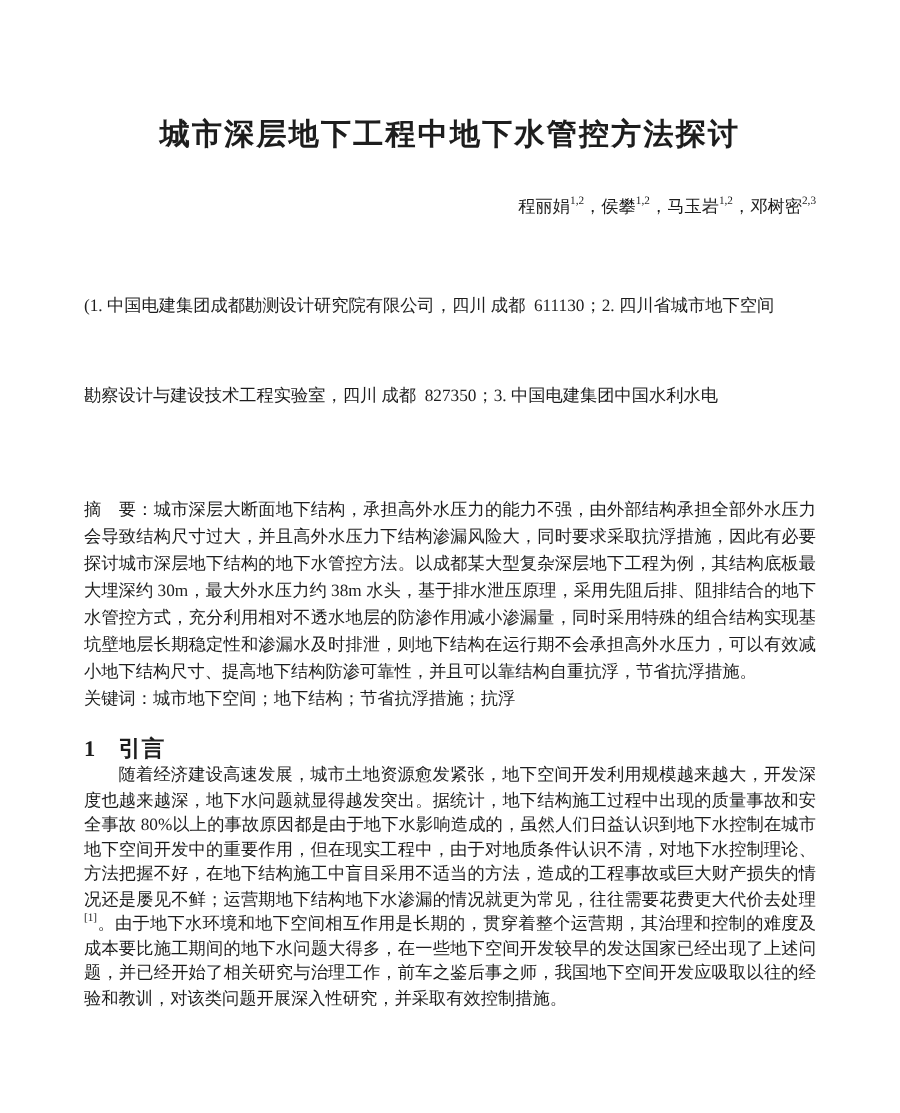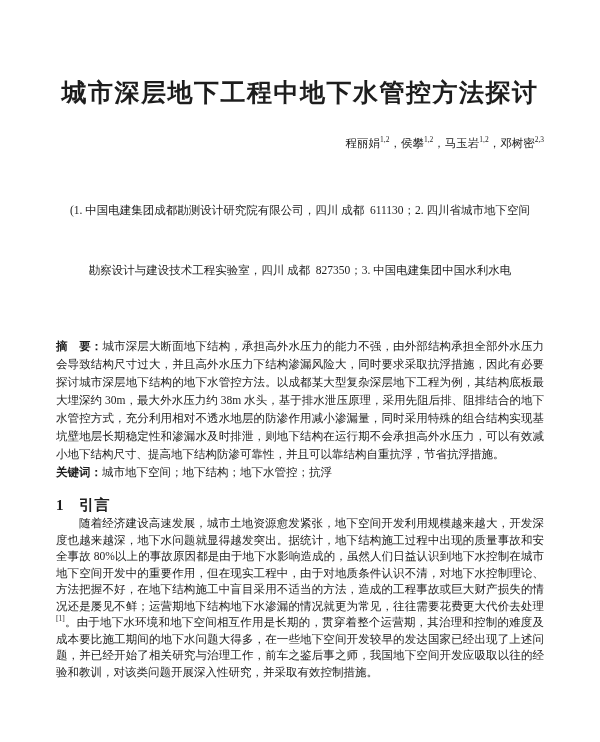--- a/index.html
+++ b/index.html
@@ -11,53 +11,53 @@
     color: #1d1d1d;
     overflow: hidden;
     position: relative;
     font-family: "Liberation Serif", "DejaVu Serif", serif;
   }
   .content { margin: 0 56px; width: 488px; }
   .paper-title {
     margin: 0;
     padding-top: 76px;
     text-align: center;
-    font-size: 25px;
+    font-size: 20px;
     font-weight: bold;
     letter-spacing: 1.5px;
   }
   .authors {
     margin-top: 27px;
     text-align: right;
     font-size: 11.5px;
   }
   sup {
     font-size: 7.5px;
     line-height: 0;
     vertical-align: super;
   }
   .affiliations {
     margin-top: 9px;
-    text-align: center;
+    text-align: left;
     font-size: 11.5px;
     line-height: 20px;
     white-space: pre-wrap;
   }
   .abstract {
     margin: 17px 0 0 0;
     font-size: 11.5px;
     line-height: 18px;
     text-align: justify;
   }
   .keywords {
     margin: 0;
     font-size: 11.5px;
     line-height: 18px;
   }
-  .bold-label { font-weight: bold; }
+  .bold-label { font-weight: normal; }
   .section-heading {
     margin: 15px 0 0 0;
     font-size: 15px;
     font-weight: bold;
     letter-spacing: 0.5px;
   }
   .section-num { margin-right: 15px; }
   .body-para {
     margin: 0;
     font-size: 11.5px;
@@ -77,20 +77,20 @@
 
     <div class="authors"><span>程丽娟</span><sup>1,2</sup><span>，侯攀</span><sup>1,2</sup><span>，马玉岩</span><sup>1,2</sup><span>，邓树密</span><sup>2,3</sup></div>
 
     <div class="affiliations">
       <div>(1. 中国电建集团成都勘测设计研究院有限公司，四川 成都  611130；2. 四川省城市地下空间</div>
       <div>勘察设计与建设技术工程实验室，四川 成都  827350；3. 中国电建集团中国水利水电</div>
     </div>
 
     <p class="abstract"><span class="bold-label">摘　要：</span><span>城市深层大断面地下结构，承担高外水压力的能力不强，由外部结构承担全部外水压力会导致结构尺寸过大，并且高外水压力下结构渗漏风险大，同时要求采取抗浮措施，因此有必要探讨城市深层地下结构的地下水管控方法。以成都某大型复杂深层地下工程为例，其结构底板最大埋深约 30m，最大外水压力约 38m 水头，基于排水泄压原理，采用先阻后排、阻排结合的地下水管控方式，充分利用相对不透水地层的防渗作用减小渗漏量，同时采用特殊的组合结构实现基坑壁地层长期稳定性和渗漏水及时排泄，则地下结构在运行期不会承担高外水压力，可以有效减小地下结构尺寸、提高地下结构防渗可靠性，并且可以靠结构自重抗浮，节省抗浮措施。</span></p>
 
-    <p class="keywords"><span class="bold-label">关键词：</span><span>城市地下空间；地下结构；地下水管控；抗浮</span></p>
+    <p class="keywords"><span class="bold-label">关键词：</span><span>城市地下空间；地下结构；节省抗浮措施；抗浮</span></p>
 
     <h2 class="section-heading"><span class="section-num">1</span><span>引言</span></h2>
 
     <p class="body-para"><span>随着经济建设高速发展，城市土地资源愈发紧张，地下空间开发利用规模越来越大，开发深度也越来越深，地下水问题就显得越发突出。据统计，地下结构施工过程中出现的质量事故和安全事故 80%以上的事故原因都是由于地下水影响造成的，虽然人们日益认识到地下水控制在城市地下空间开发中的重要作用，但在现实工程中，由于对地质条件认识不清，对地下水控制理论、方法把握不好，在地下结构施工中盲目采用不适当的方法，造成的工程事故或巨大财产损失的情况还是屡见不鲜；运营期地下结构地下水渗漏的情况就更为常见，往往需要花费更大代价去处理</span><sup>[1]</sup><span>。由于地下水环境和地下空间相互作用是长期的，贯穿着整个运营期，其治理和控制的难度及成本要比施工期间的地下水问题大得多，在一些地下空间开发较早的发达国家已经出现了上述问题，并已经开始了相关研究与治理工作，前车之鉴后事之师，我国地下空间开发应吸取以往的经验和教训，对该类问题开展深入性研究，并采取有效控制措施。</span></p>
 
   </div>
 </div>
 
 </body></html>

